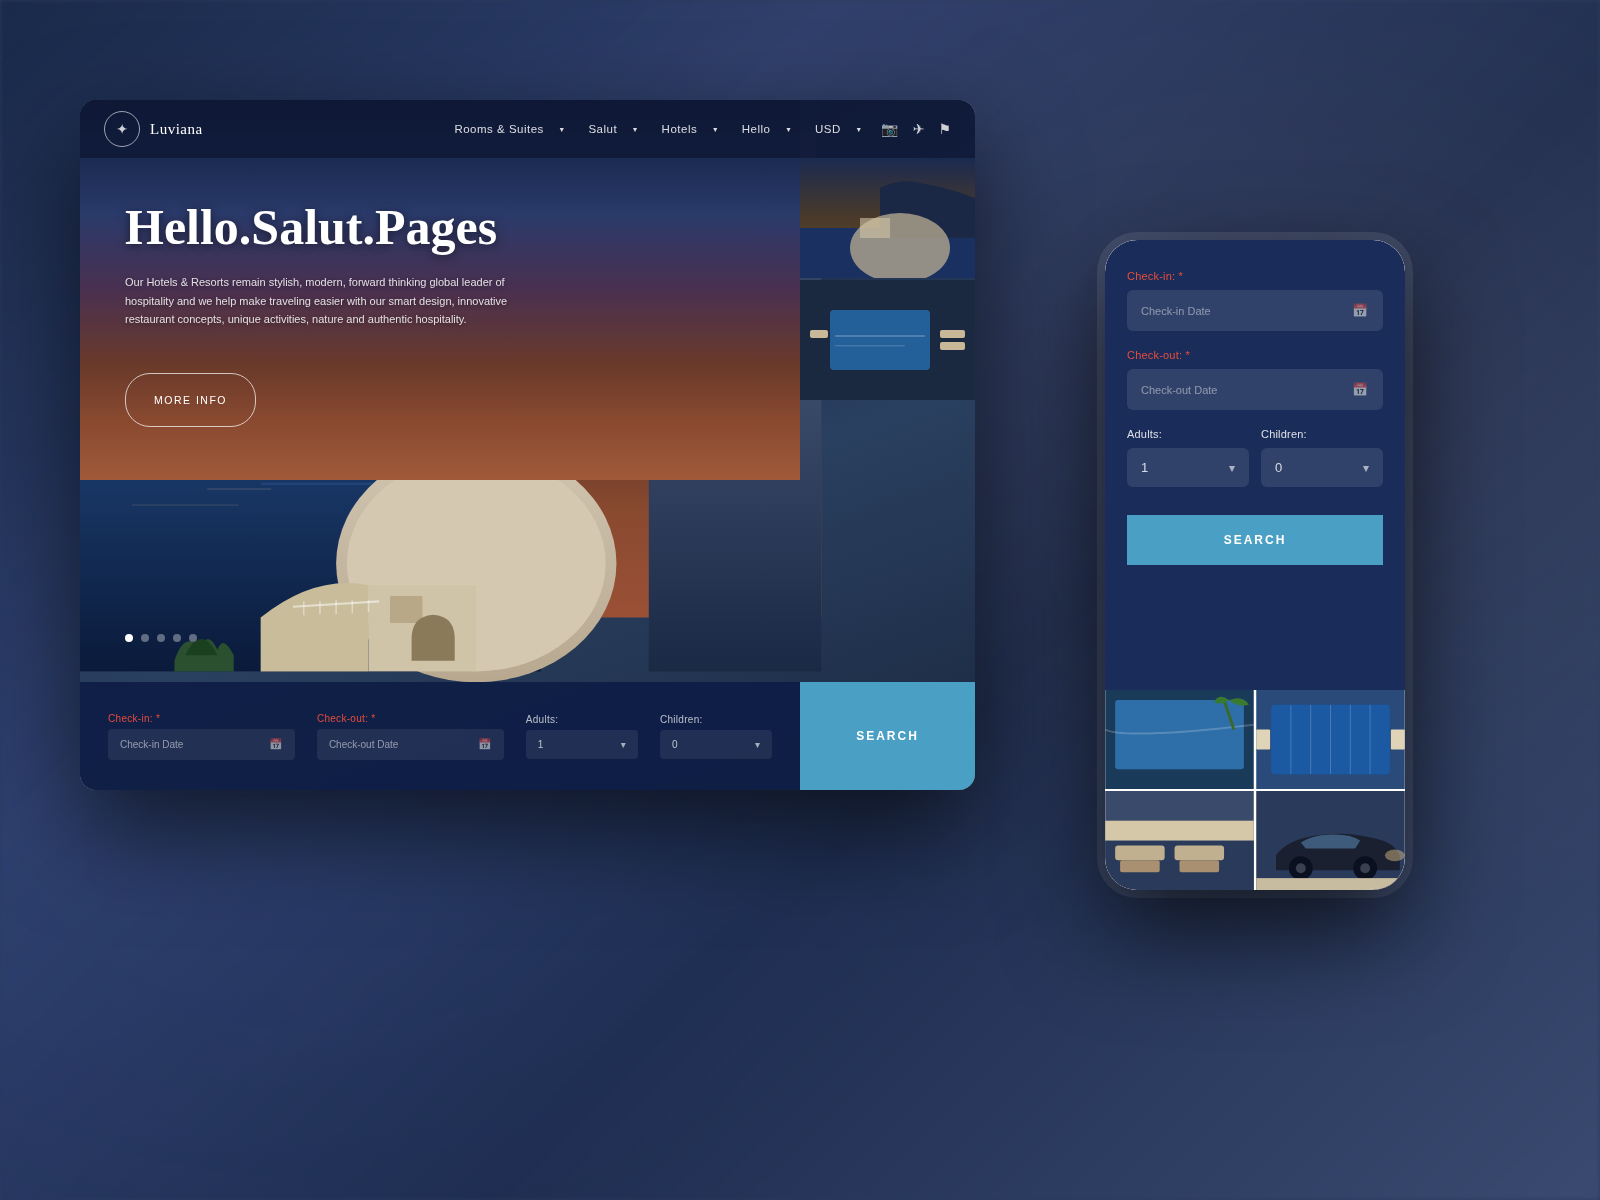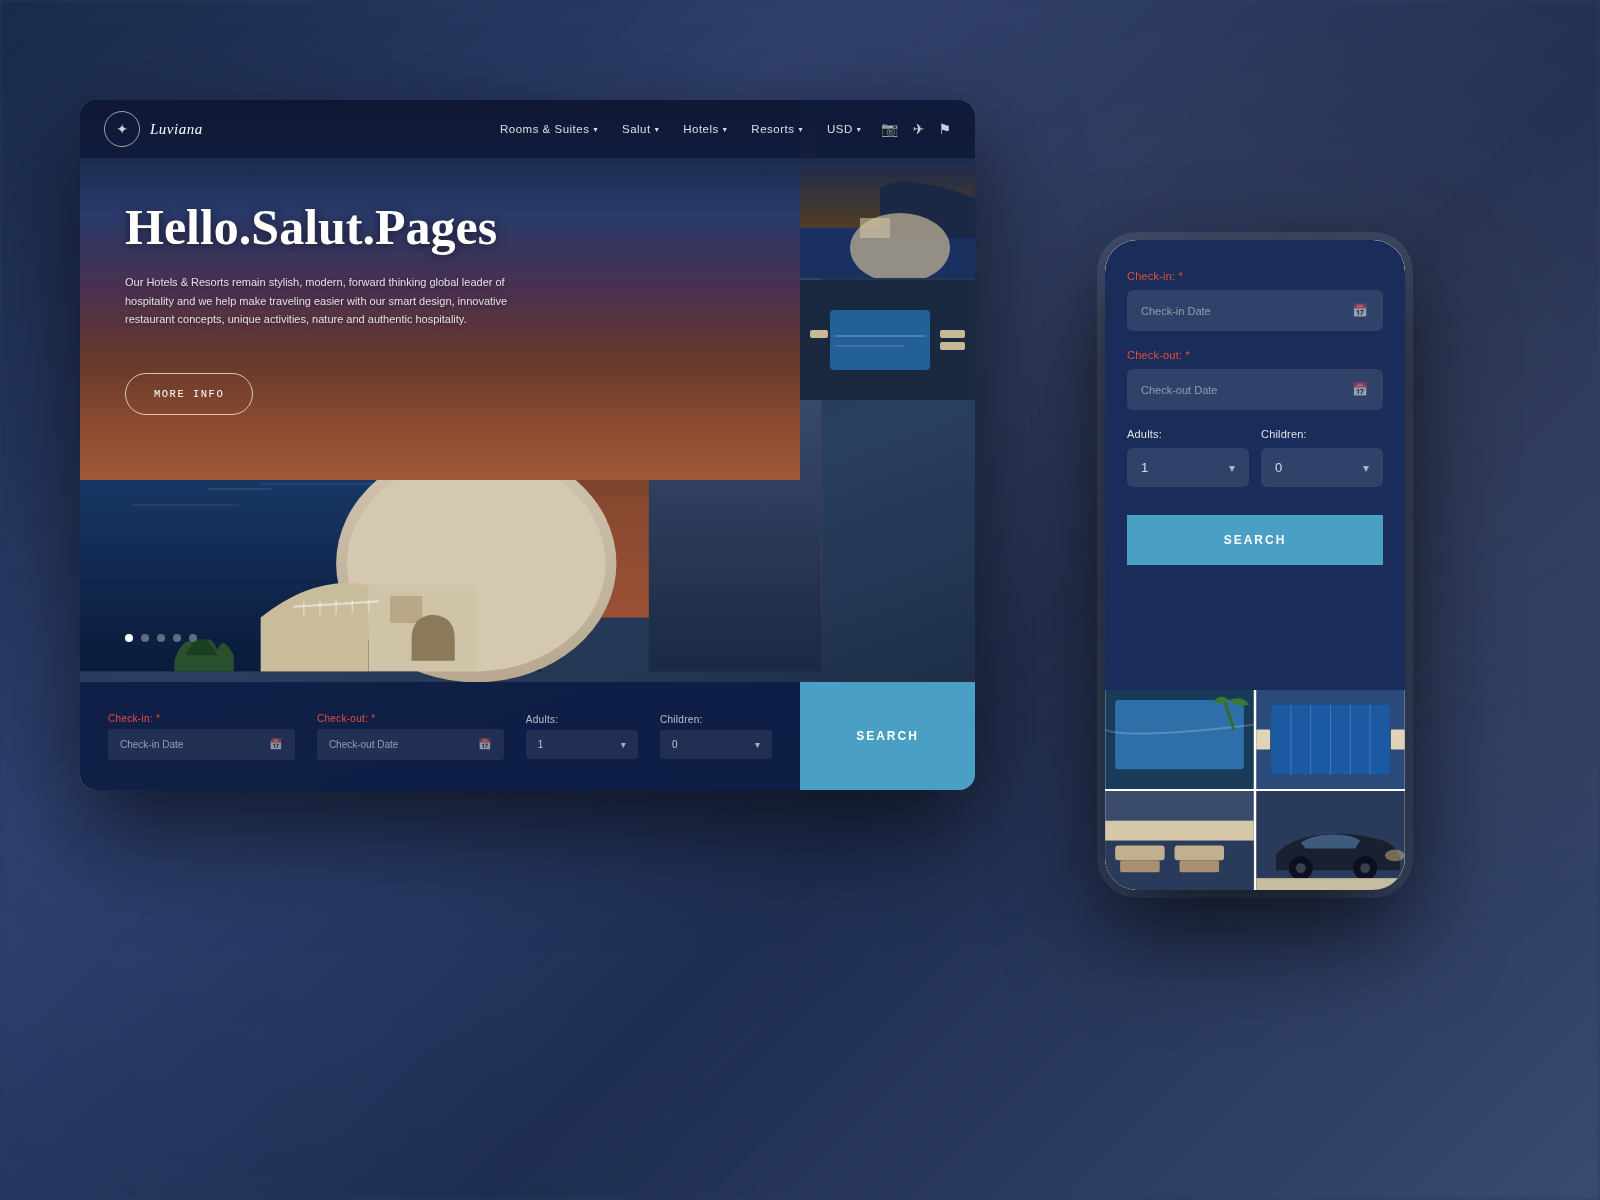--- a/index.html
+++ b/index.html
@@ -75,37 +75,36 @@
       display: flex;
       align-items: center;
       justify-content: center;
       color: rgba(255,255,255,0.8);
       font-size: 14px;
     }
 
     .logo-text {
       color: #fff;
       font-size: 15px;
-      font-style: italic;
       letter-spacing: 0.5px;
     }
 
     .navbar-links {
       display: flex;
       align-items: center;
       gap: 24px;
     }
 
     .nav-item {
       color: rgba(255,255,255,0.85);
       font-size: 11.5px;
       letter-spacing: 0.5px;
       display: flex;
       align-items: center;
-      gap: 4px;
+      gap: 16px;
       font-family: Arial, sans-serif;
       cursor: pointer;
     }
 
     .nav-arrow {
       font-size: 8px;
     }
 
     .navbar-icons {
       display: flex;
@@ -156,25 +155,25 @@
       font-family: Arial, sans-serif;
       font-weight: 300;
       margin-bottom: 44px;
       text-shadow: 0 1px 4px rgba(0,0,0,0.4);
     }
 
     .more-info-btn {
       display: inline-block;
       border: 1.5px solid rgba(255,255,255,0.7);
       border-radius: 25px;
-      padding: 14px 28px;
+      padding: 20px 28px;
       color: #fff;
       font-size: 10.5px;
       letter-spacing: 1.5px;
-      font-family: Liberation Mono, monospace;
+      font-family: Liberation Sans, sans-serif;
       cursor: pointer;
       background: transparent;
       transition: all 0.2s;
     }
 
     
     .carousel-dots {
       position: absolute;
       bottom: 148px;
       left: 45px;
@@ -565,21 +564,21 @@
         </span>
         <span class="nav-item">
           <span>Salut</span>
           <span class="nav-arrow">▾</span>
         </span>
         <span class="nav-item">
           <span>Hotels</span>
           <span class="nav-arrow">▾</span>
         </span>
         <span class="nav-item">
-          <span>Resorts</span>
+          <span>Hello</span>
           <span class="nav-arrow">▾</span>
         </span>
         <span class="nav-item">
           <span>USD</span>
           <span class="nav-arrow">▾</span>
         </span>
       </div>
       <div class="navbar-icons">
         <span class="nav-icon">📷</span>
         <span class="nav-icon">✈</span>

